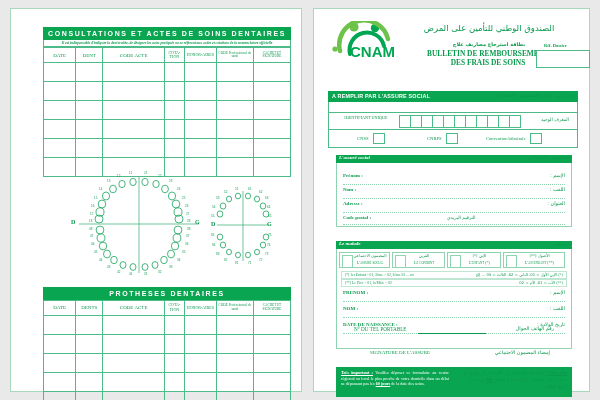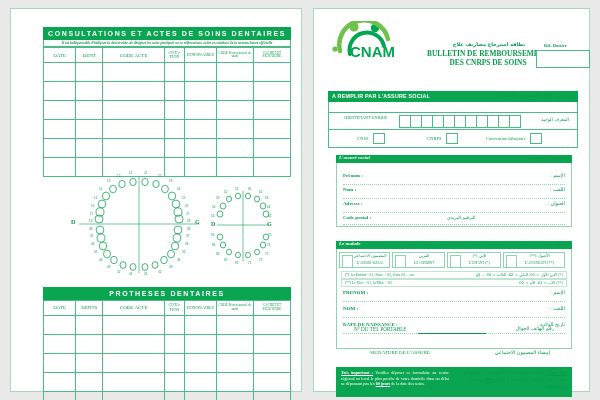--- a/index.html
+++ b/index.html
@@ -510,24 +510,25 @@
 
   <div class="cnam-head">
     <svg id="cnam-logo" viewBox="0 0 86 40">
       <circle cx="24" cy="6" r="4.6" fill="#6cc24a"></circle>
       <circle cx="45" cy="7" r="4.2" fill="#00a651"></circle>
       <path d="M10 30 A20 20 0 0 1 58 18" fill="none" stroke="#6cc24a" stroke-width="4.5" stroke-linecap="round"></path>
       <path d="M20 33 A17 17 0 0 1 54 25" fill="none" stroke="#00a651" stroke-width="4" stroke-linecap="round"></path>
       <circle cx="5" cy="28" r="2.6" fill="#6cc24a"></circle>
       <text x="20" y="36" font-family="Liberation Sans, sans-serif" font-size="15" font-weight="bold" fill="#00a651">CNAM</text>
     </svg>
+    <div id="arabic-title" class="arabic">الصندوق الوطني للتأمين على المرض</div>
     <div id="arabic-sub" class="arabic">بطاقة استرجاع مصاريف علاج</div>
     <div id="fr-title">
       <div>BULLETIN DE REMBOURSEMENT</div>
-      <div>DES CNRPS DE SOINS</div>
+      <div>DES FRAIS DE SOINS</div>
     </div>
     <div id="ref-dossier-label">Réf. Dossier</div>
     <div id="ref-dossier-box"></div>
   </div>
 
   <div class="greenbar" id="assure-bar">
     <span class="fr">A REMPLIR PAR L'ASSURE SOCIAL</span>
     <span class="ar arabic">يعمر من طرف المضمون الاجتماعي</span>
   </div>
 

